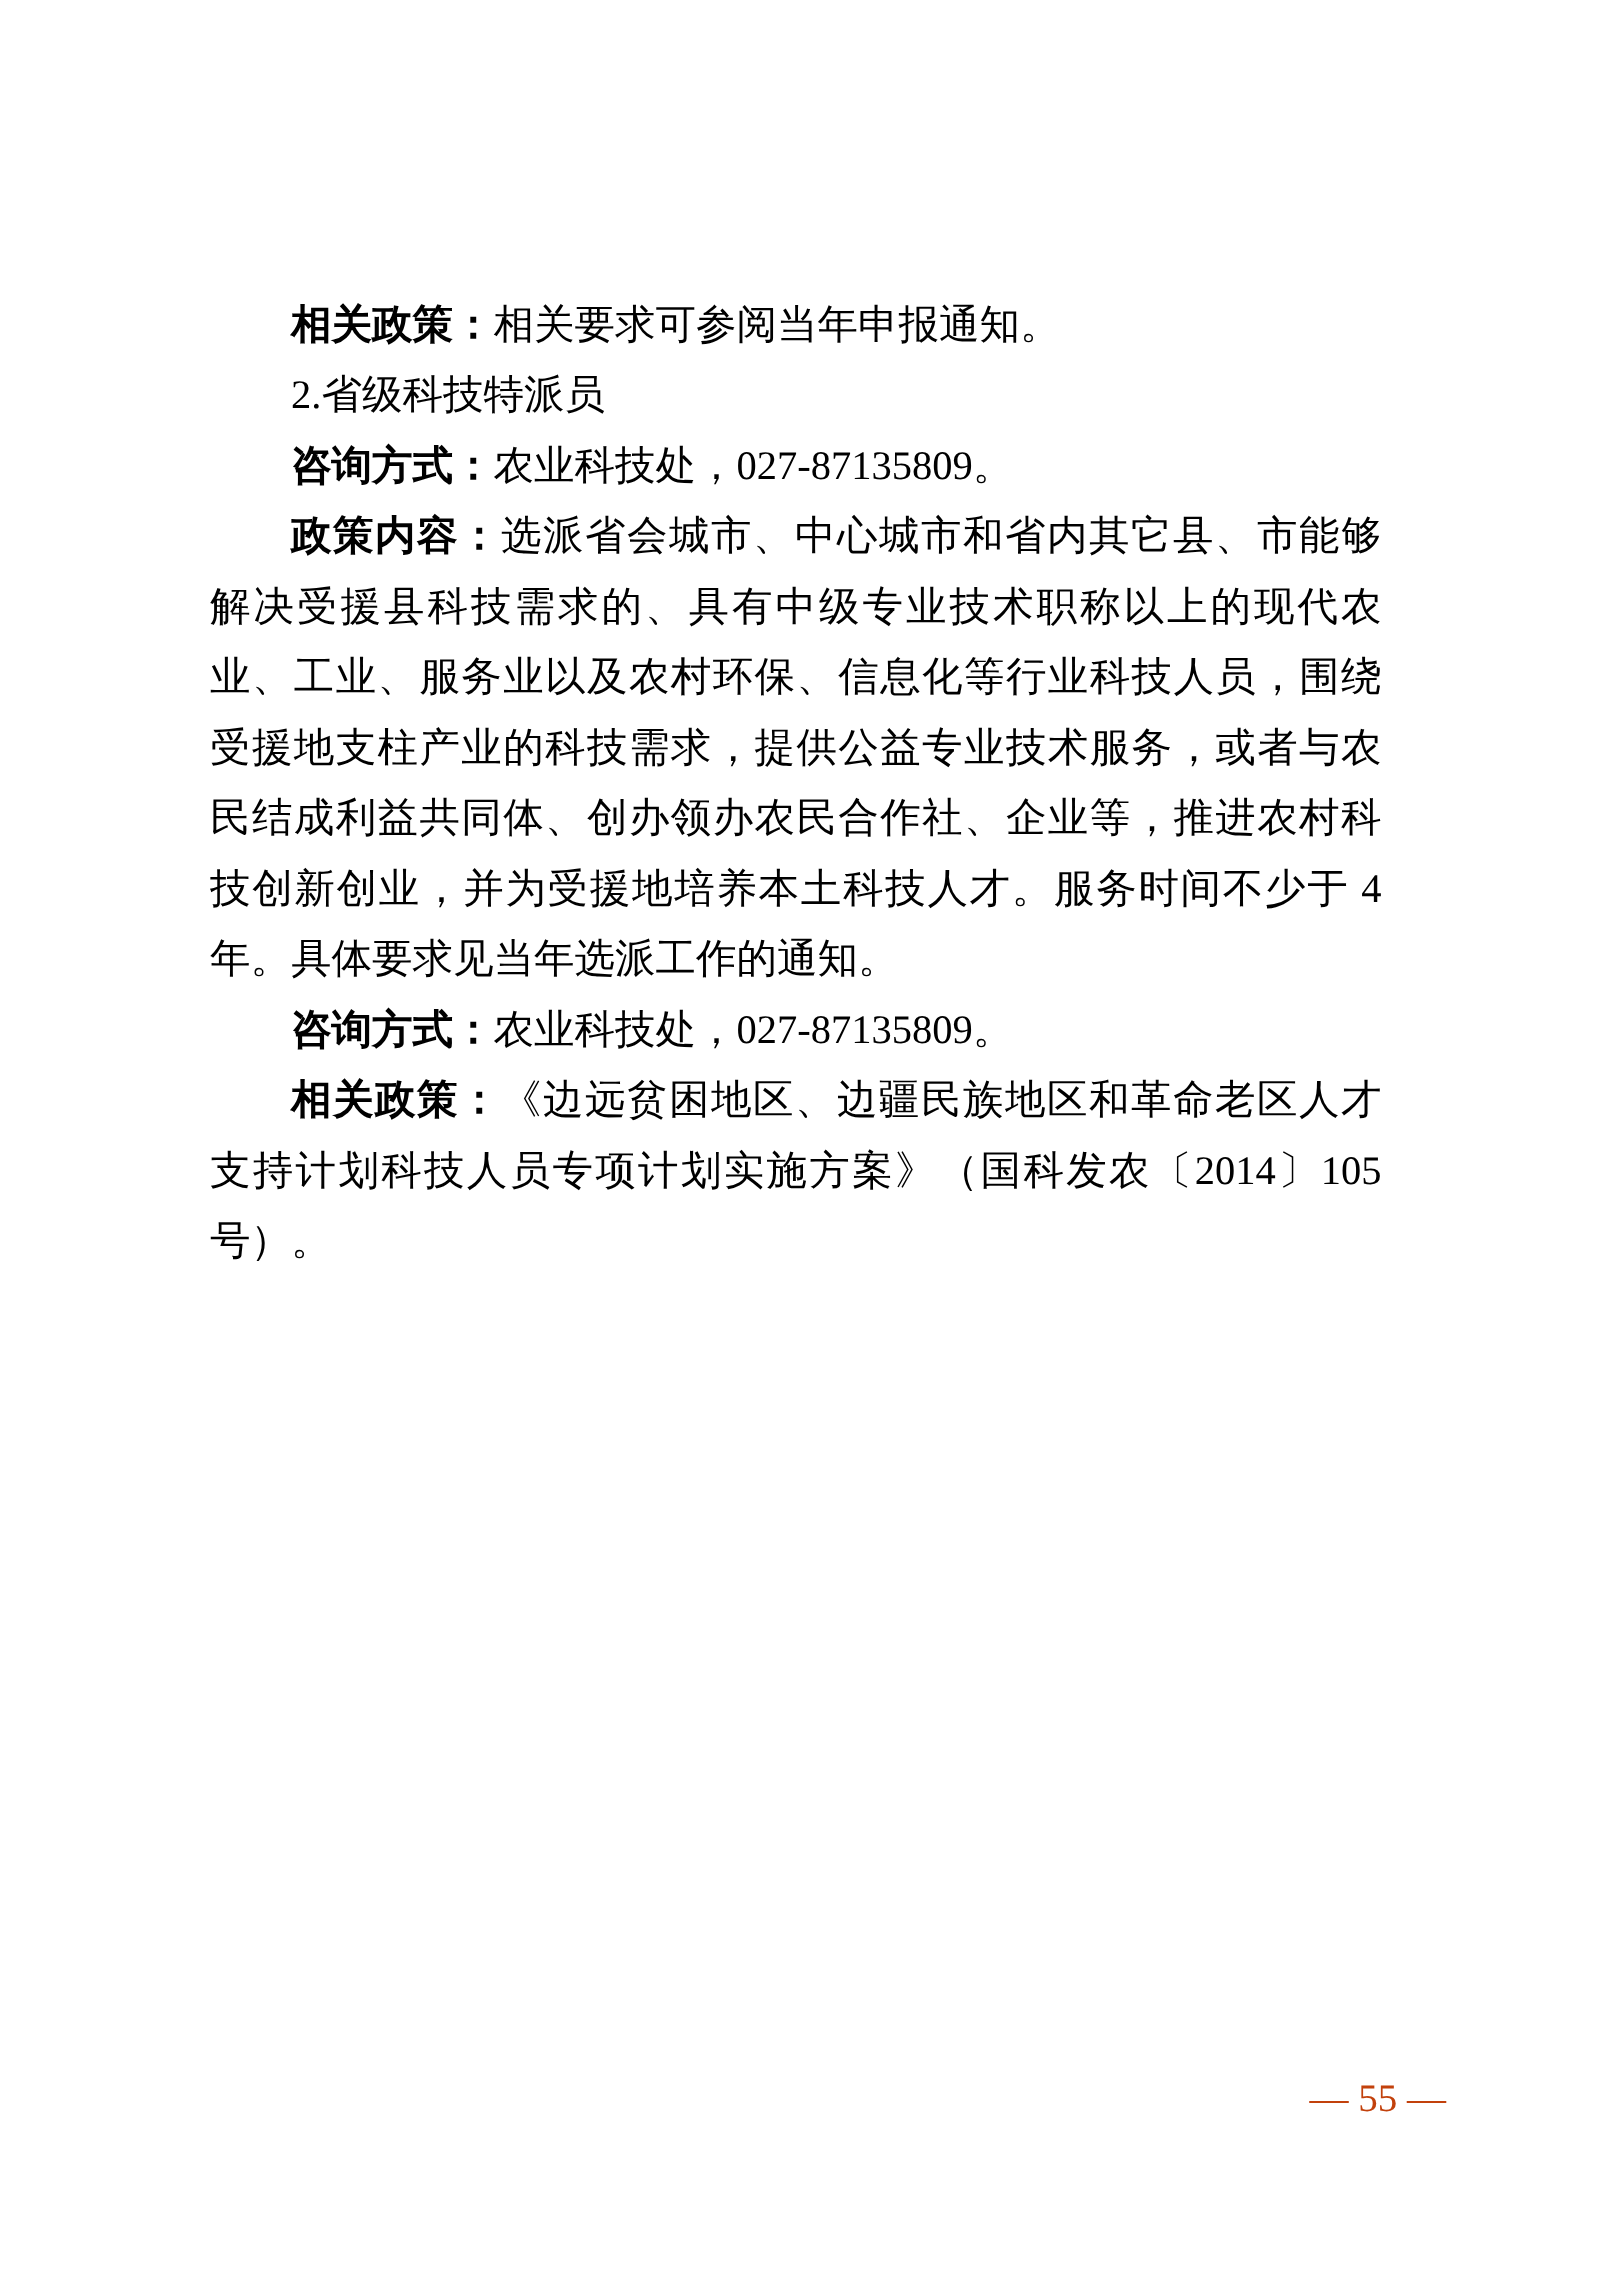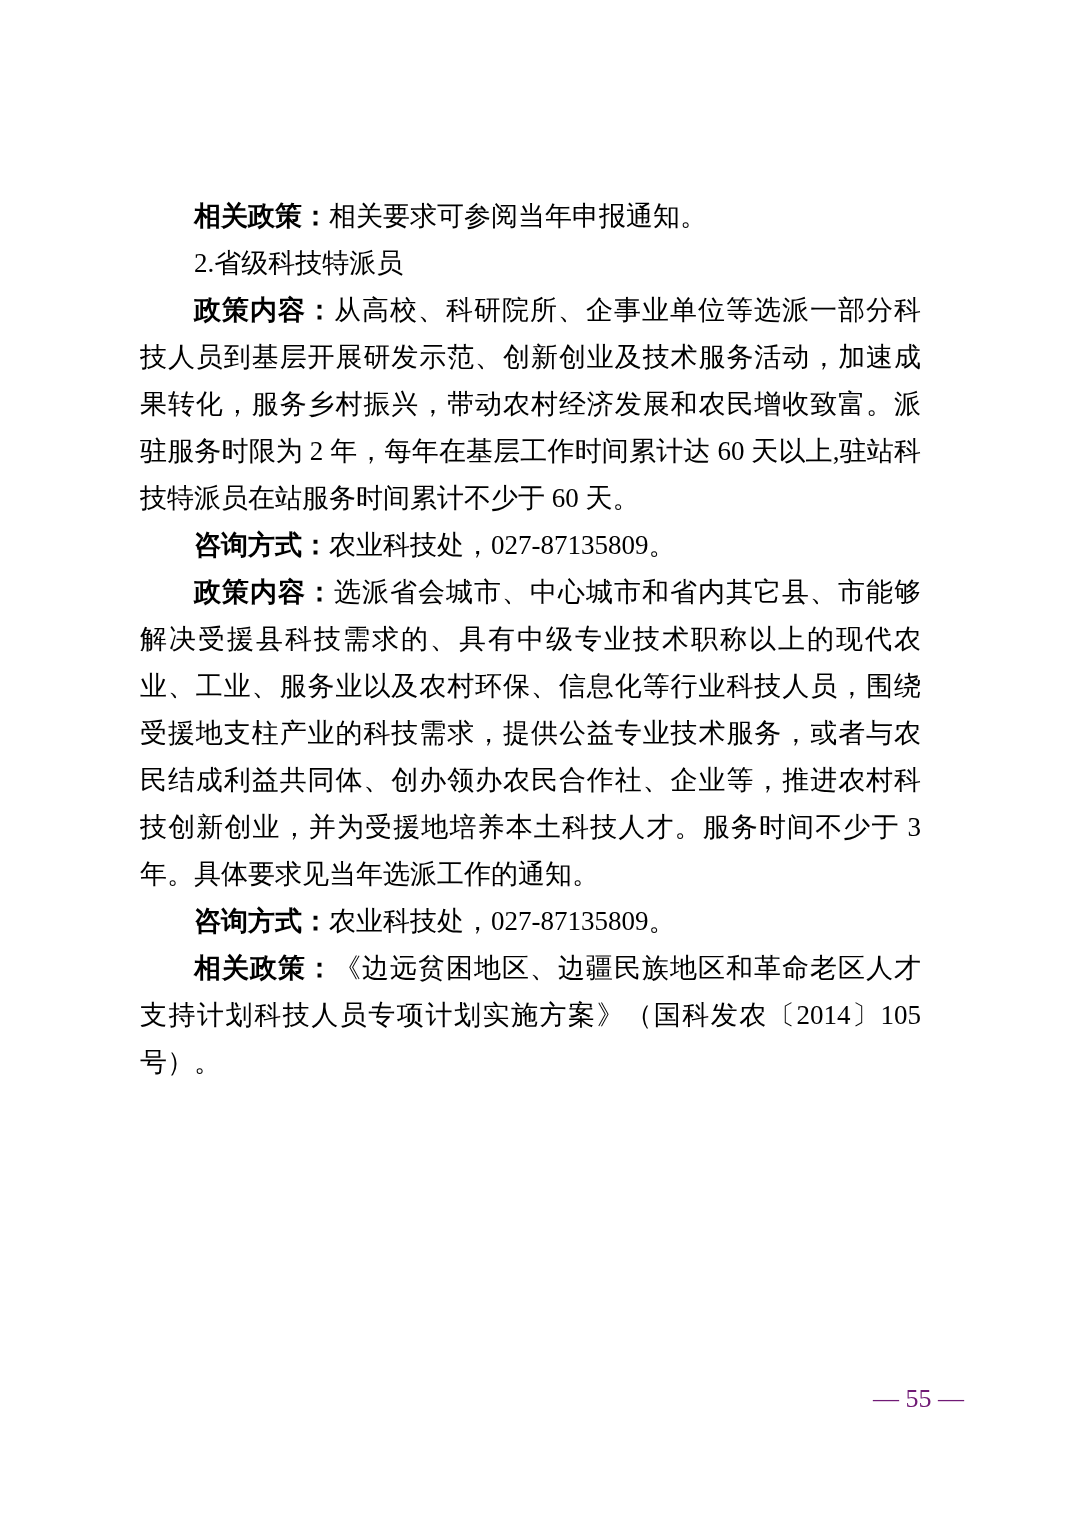--- a/index.html
+++ b/index.html
@@ -38,43 +38,42 @@
   .lbl {
     font-weight: bold;
   }
   .footer {
     position: absolute;
     top: 1384px;
     right: 138px;
     font-size: 26px;
     line-height: 30px;
     font-family: "Liberation Serif", "DejaVu Serif", serif;
-    color: #701a75;
+    color: #c2410c;
     white-space: pre;
     margin-left: 28px;
   }
 </style>
 </head>
 <body>
 
 <div class="page">
   <div class="content">
 
     <p class="para"><span class="lbl">相关政策：</span><span>相关要求可参阅当年申报通知。</span></p>
 
     <p class="para heading">2.省级科技特派员</p>
 
-    <p class="para"><span class="lbl">政策内容：</span><span>从高校、科研院所、企事业单位等选派一部分科技人员到基层开展研发示范、创新创业及技术服务活动，加速成果转化，服务乡村振兴，带动农村经济发展和农民增收致富。派驻服务时限为 2 年，每年在基层工作时间累计达 60 天以上,驻站科技特派员在站服务时间累计不少于 60 天。</span></p>
 
 
     <p class="para"><span class="lbl">咨询方式：</span><span>农业科技处，027-87135809。</span></p>
 
 
 
-    <p class="para"><span class="lbl">政策内容：</span><span>选派省会城市、中心城市和省内其它县、市能够解决受援县科技需求的、具有中级专业技术职称以上的现代农业、工业、服务业以及农村环保、信息化等行业科技人员，围绕受援地支柱产业的科技需求，提供公益专业技术服务，或者与农民结成利益共同体、创办领办农民合作社、企业等，推进农村科技创新创业，并为受援地培养本土科技人才。服务时间不少于 3 年。具体要求见当年选派工作的通知。</span></p>
+    <p class="para"><span class="lbl">政策内容：</span><span>选派省会城市、中心城市和省内其它县、市能够解决受援县科技需求的、具有中级专业技术职称以上的现代农业、工业、服务业以及农村环保、信息化等行业科技人员，围绕受援地支柱产业的科技需求，提供公益专业技术服务，或者与农民结成利益共同体、创办领办农民合作社、企业等，推进农村科技创新创业，并为受援地培养本土科技人才。服务时间不少于 4 年。具体要求见当年选派工作的通知。</span></p>
 
     <p class="para"><span class="lbl">咨询方式：</span><span>农业科技处，027-87135809。</span></p>
 
     <p class="para"><span class="lbl">相关政策：</span><span>《边远贫困地区、边疆民族地区和革命老区人才支持计划科技人员专项计划实施方案》（国科发农〔2014〕105 号）。</span></p>
 
   </div>
 
   <div class="footer">— 55 —</div>
 </div>
 

